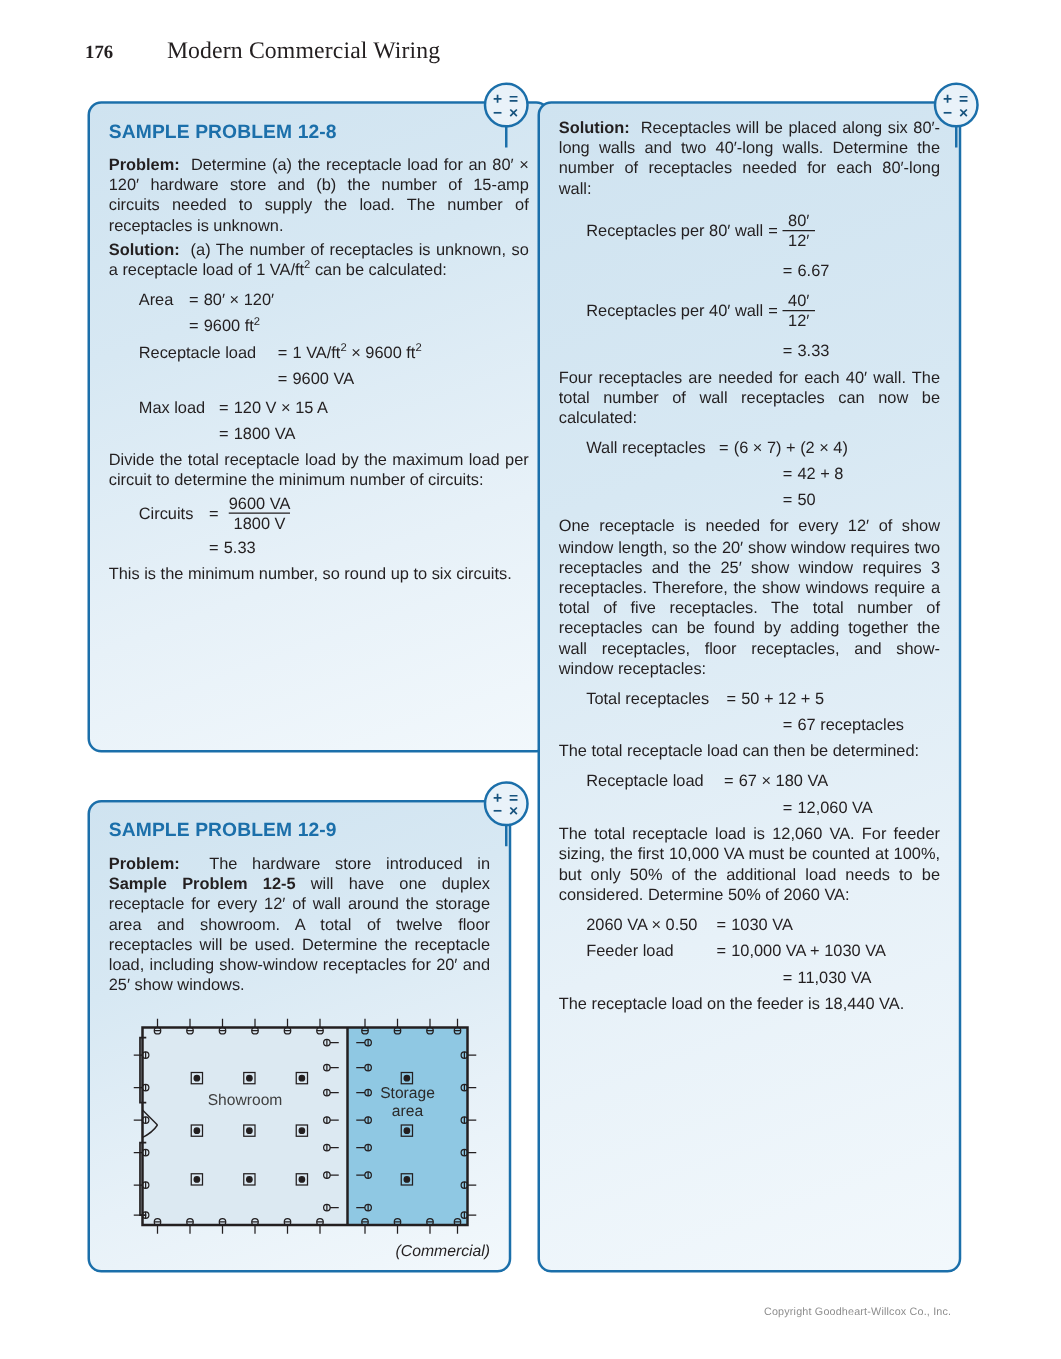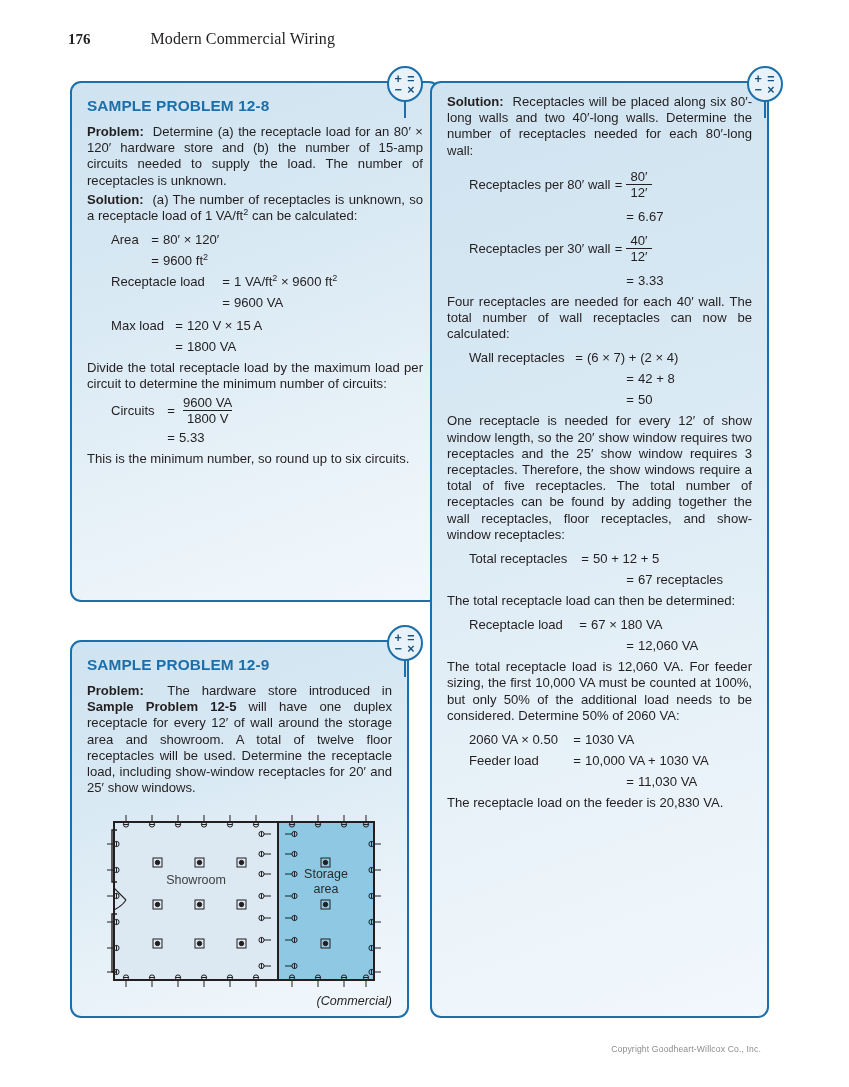--- a/index.html
+++ b/index.html
@@ -18,21 +18,21 @@
   .runhead {
     position: absolute;
     top: 30px; left: 68px;
     font-family: "Liberation Serif", serif;
     font-size: 15px;
     color: #231f20;
     display: flex;
     align-items: baseline;
   }
   .runhead .folio { font-weight: bold; font-size: 15px; }
-  .runhead .booktitle { margin-left: 60px; font-size: 16px; letter-spacing: .1px; }
+  .runhead .booktitle { margin-left: 43px; font-size: 19px; letter-spacing: .1px; }
 
   
   .sp-box {
     position: absolute;
     border: 2px solid #1b6faa;
     border-radius: 11px;
     background: linear-gradient(160deg, #cfe3f0 0%, #d7e8f3 32%, #e7f1f8 68%, #f2f8fc 100%);
     overflow: visible;
   }
   .sp-inner {
@@ -475,21 +475,21 @@
       </span>
     </div>
     <div class="eq" style="margin-top:10px;">
       <span class="lhs" style="width:175px; padding-left:22px;"></span>
       <span class="eqs">=</span>
       <span class="rhs">6.67</span>
     </div>
 
 
     <div class="eq frac" style="margin-top:10px;">
-      <span class="lhs" style="padding-left:22px;">Receptacles per 30′ wall</span>
+      <span class="lhs" style="padding-left:22px;">Receptacles per 40′ wall</span>
       <span class="eqs">=</span>
       <span class="fracbox">
         <span class="num">40′</span>
         <span class="den">12′</span>
       </span>
     </div>
     <div class="eq" style="margin-top:10px;">
       <span class="lhs" style="width:175px; padding-left:22px;"></span>
       <span class="eqs">=</span>
       <span class="rhs">3.33</span>
@@ -550,21 +550,21 @@
       <span class="lhs" style="width:122px; padding-left:22px;">Feeder load</span>
       <span class="eqs">=</span>
       <span class="rhs">10,000 VA + 1030 VA</span>
     </div>
     <div class="eq">
       <span class="lhs" style="width:175px; padding-left:22px;"></span>
       <span class="eqs">=</span>
       <span class="rhs">11,030 VA</span>
     </div>
 
-    <p class="tx last" style="margin-top:6px;">The receptacle load on the feeder is 20,830 VA.</p>
+    <p class="tx last" style="margin-top:6px;">The receptacle load on the feeder is 18,440 VA.</p>
   </div>
 </div>
 <div class="calc-stem" style="left:764px; top:96px; height:22px;"></div>
 <div class="calc-badge" style="left:747px; top:66px;">
   <span class="row">+ =</span>
   <span class="row">− ×</span>
 </div>
 
 <div class="copyright">Copyright Goodheart-Willcox Co., Inc.</div>
 

